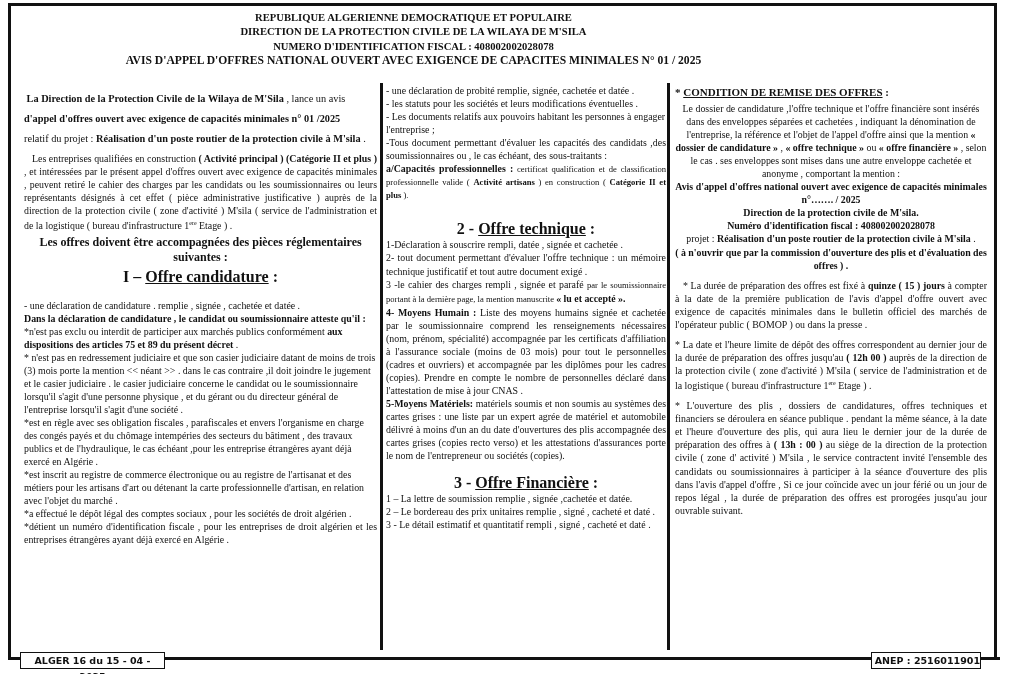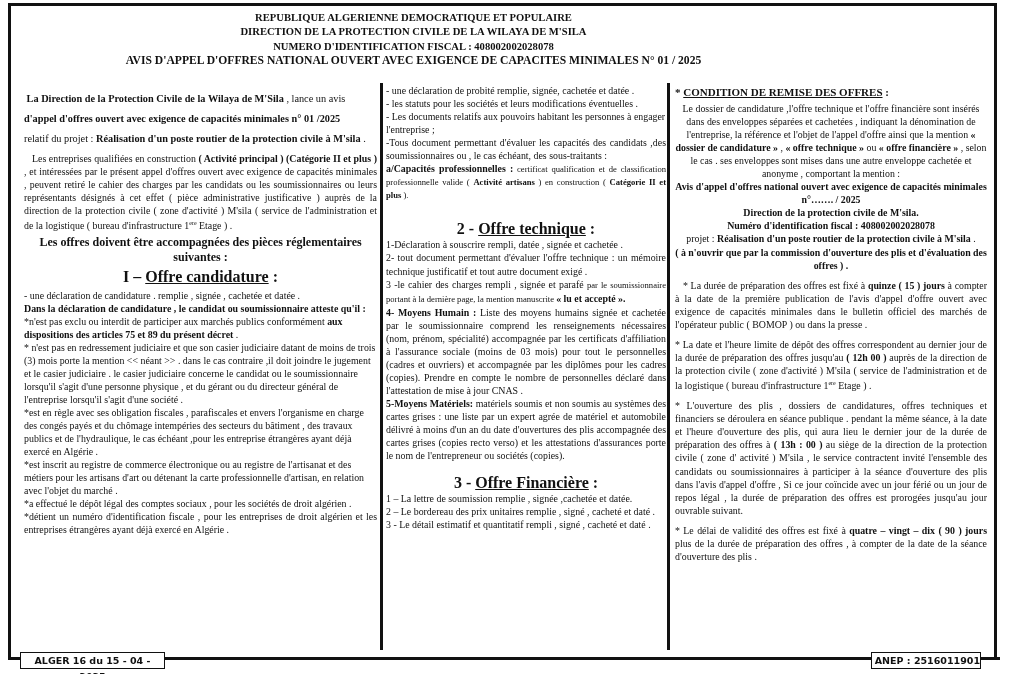--- a/index.html
+++ b/index.html
@@ -49,21 +49,21 @@
 </div>
 
 <div class="divider div1"></div>
 <div class="divider div2"></div>
 
 <div class="col col1">
   <p class="intro">&nbsp;<span class="b">La Direction de la Protection Civile de la Wilaya de  M'Sila </span><span>, lance un avis </span><span class="b">d'appel d'offres ouvert avec exigence de capacités minimales n° 01 /2025</span><br><span>relatif  du projet  : </span><span class="b">Réalisation d'un poste routier de la protection civile à M'sila</span><span> .</span></p>
   <p class="just" style="text-indent:8px;margin-top:3px;"><span>Les entreprises qualifiées en construction </span><span class="b">( Activité principal ) (Catégorie II et  plus )</span><span> , et intéressées par le présent appel d'offres ouvert avec exigence de capacités minimales , peuvent retiré le cahier des charges par les candidats ou les soumissionnaires ou leurs représentants désignés à cet effet ( pièce administrative justificative ) auprès de la direction de la protection civile ( zone d'activité ) M'sila ( service de l'administration et de la logistique  ( bureau d'infrastructure  1</span><sup>ere</sup><span> Etage ) .</span></p>
   <p class="big">Les offres doivent être accompagnées des pièces réglementaires suivantes :</p>
   <p class="section-title" style="margin-top:2px;"><span>I – </span><span class="u">Offre candidature</span><span>  :</span></p>
-  <p style="margin-top:3px;">- une déclaration de candidature . remplie , signée , cachetée et datée  .</p>
+  <p style="margin-top:13px;">- une déclaration de candidature . remplie , signée , cachetée et datée  .</p>
   <p class="b">Dans la déclaration de candidature , le candidat ou soumissionnaire atteste qu'il :</p>
   <p><span>*n'est pas exclu ou interdit de participer aux marchés publics conformément </span><span class="b">aux dispositions des articles 75 et 89 du présent décret</span><span> .</span></p>
   <p>* n'est pas en redressement judiciaire et que son casier judiciaire datant de moins de trois (3) mois porte la mention &lt;&lt; néant &gt;&gt; . dans le cas contraire ,il doit joindre le jugement et le casier judiciaire . le casier judiciaire concerne le candidat ou le soumissionnaire lorsqu'il s'agit d'une personne physique , et du gérant ou du directeur général de l'entreprise lorsqu'il s'agit d'une société .</p>
   <p>*est en règle avec ses obligation fiscales , parafiscales et envers l'organisme en charge des congés payés et du chômage intempéries des secteurs du bâtiment , des travaux publics et de l'hydraulique, le cas échéant ,pour les entreprise étrangères ayant déjà exercé en  Algérie .</p>
   <p>*est inscrit au registre de commerce électronique ou au registre de l'artisanat et des métiers pour les artisans d'art ou détenant la carte professionnelle d'artisan, en relation avec l'objet du marché  .</p>
   <p class="just">*a effectué le dépôt légal des comptes sociaux  , pour les sociétés de droit algérien .</p>
   <p class="just">*détient un numéro d'identification fiscale  , pour les  entreprises  de droit algérien et  les  entreprises étrangères ayant déjà exercé en Algérie .</p>
 </div>
 
 <div class="col col2">
@@ -94,17 +94,16 @@
   <p class="center b">Numéro d'identification fiscal : 408002002028078</p>
   <p class="center"><span>projet  : </span><span class="b">Réalisation d'un poste routier de la protection civile à M'sila</span><span> .</span></p>
   <p class="center b">( à n'ouvrir que par la commission d'ouverture des plis et d'évaluation des offres )  .</p>
   <div class="gap"></div>
   <p class="just" style="text-indent:8px;"><span>* La durée de préparation des offres est  fixé à </span><span class="b">quinze  ( 15 ) jours</span><span> à compter à la date de la première publication  de l'avis d'appel d'offre ouvert avec exigence de capacités minimales dans le bulletin  officiel des marchés de l'opérateur public ( BOMOP ) ou dans la presse .</span></p>
   <div class="gap"></div>
   <p class="just"><span>* La date et l'heure limite de dépôt des offres correspondent au dernier jour de la durée de préparation des offres jusqu'au </span><span class="b">( 12h 00 )</span><span> auprès de la direction de la protection civile  ( zone d'activité ) M'sila ( service de l'administration et de la logistique ( bureau d'infrastructure 1</span><sup>ere</sup><span> Etage ) .</span></p>
   <div class="gap"></div>
   <p class="just"><span>* L'ouverture  des plis , dossiers de candidatures, offres techniques et financiers se déroulera en séance publique .  pendant la même séance, à la date et l'heure d'ouverture des plis, qui aura lieu le dernier jour de la durée de préparation des offres à  </span><span class="b">( 13h : 00 )</span><span>  au siège de la  direction de la protection  civile ( zone d' activité ) M'sila , le service contractent invité l'ensemble des candidats ou soumissionnaires à participer à la séance d'ouverture des plis  dans l'avis d'appel d'offre , Si ce jour coïncide avec un jour férié ou un jour de repos légal , la durée de préparation des offres est prorogées jusqu'au jour ouvrable suivant.</span></p>
   <div class="gap"></div>
-  <p class="just"><span>* Le délai de validité des offres est fixé à </span><span class="b">quatre – vingt – dix ( 90 ) jours</span><span> plus de la durée de préparation des offres , à compter de la date de la séance d'ouverture des plis .</span></p>
 </div>
 
 <div class="footer-box fb-left">ALGER 16 du 15 - 04 - 2025</div>
 <div class="footer-box fb-right">ANEP : 2516011901</div>
 
 </body></html>

